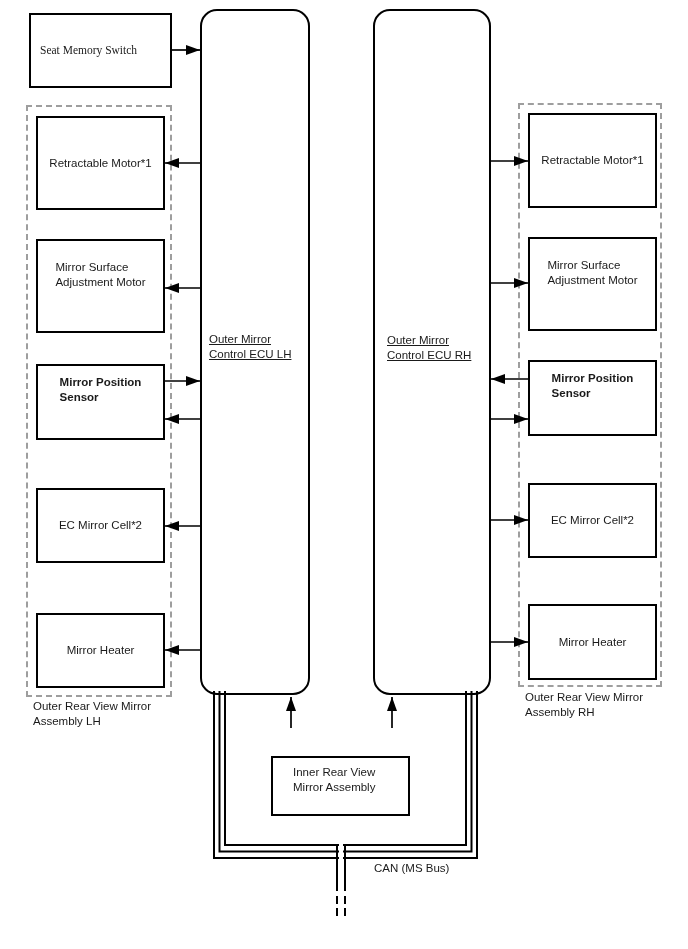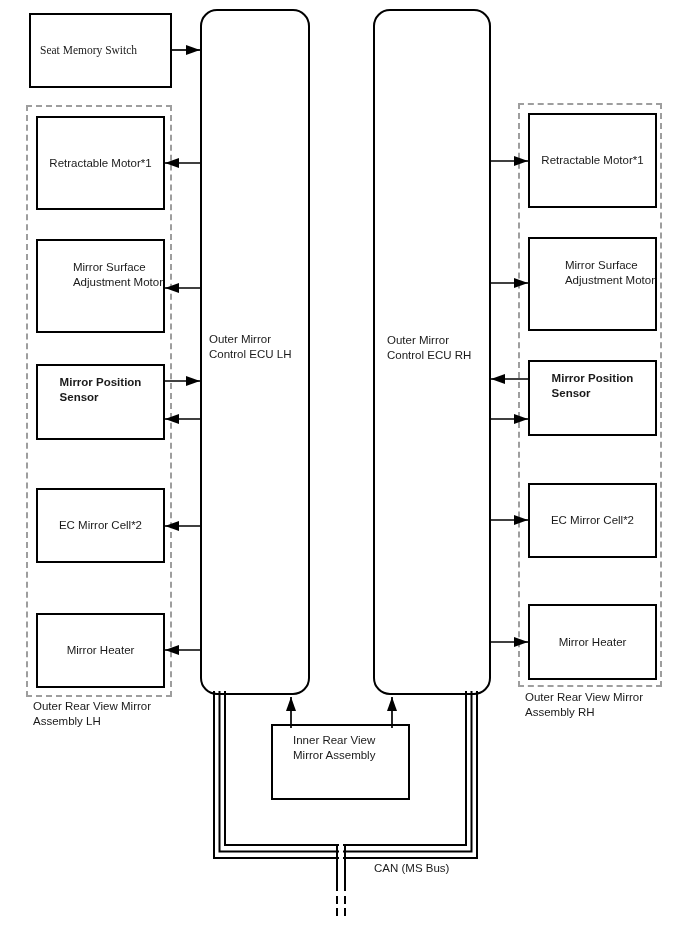--- a/index.html
+++ b/index.html
@@ -20,40 +20,41 @@
     border: 2px solid #000000;
     background: #ffffff;
     display: flex;
     align-items: center;
     justify-content: center;
   }
   .box .txt {
     white-space: pre-line;
     text-align: left;
   }
-  .box.top-pad-lg { align-items: flex-start; justify-content: flex-end; }
+  .box.top-pad-lg { align-items: flex-start; }
   .box.top-pad-lg .txt { padding-top: 19px; }
   .box.top-pad-sm { align-items: flex-start; }
   .box.top-pad-sm .txt { padding-top: 9px; font-weight: bold; }
   .box.left-pad { justify-content: flex-start; }
   .box.left-pad .txt { padding-left: 9px; font-family: Liberation Serif, serif; }
   .dashed {
     position: absolute;
     box-sizing: border-box;
     border: 2px dashed #9e9e9e;
     background: transparent;
   }
   .ecu {
     border-radius: 17px;
     align-items: flex-start;
     justify-content: flex-start;
   }
   .ecu-label {
     position: absolute;
     white-space: pre-line;
+    text-decoration: underline;
   }
   .float-label {
     position: absolute;
     white-space: pre-line;
   }
   .inner-box {
     align-items: flex-start;
     justify-content: flex-start;
   }
   .inner-box .txt { padding: 7px 0 0 20px; }
@@ -113,21 +114,21 @@
     <span class="txt">Mirror Position
 Sensor</span>
   </div>
   <div class="box" style="left:528px; top:483px; width:129px; height:75px;">
     <span class="txt">EC Mirror Cell*2</span>
   </div>
   <div class="box" style="left:528px; top:604px; width:129px; height:76px;">
     <span class="txt">Mirror Heater</span>
   </div>
 
-  <div class="box inner-box" style="left:271px; top:724px; width:139px; height:76px;">
+  <div class="box inner-box" style="left:271px; top:756px; width:139px; height:60px;">
     <span class="txt">Inner Rear View
 Mirror Assembly</span>
   </div>
 
   <div class="float-label" style="left:33px; top:699px;">Outer Rear View Mirror
 Assembly LH</div>
   <div class="float-label" style="left:525px; top:690px;">Outer Rear View Mirror
 Assembly RH</div>
   <div class="float-label" style="left:374px; top:861px;">CAN (MS Bus)</div>
 

